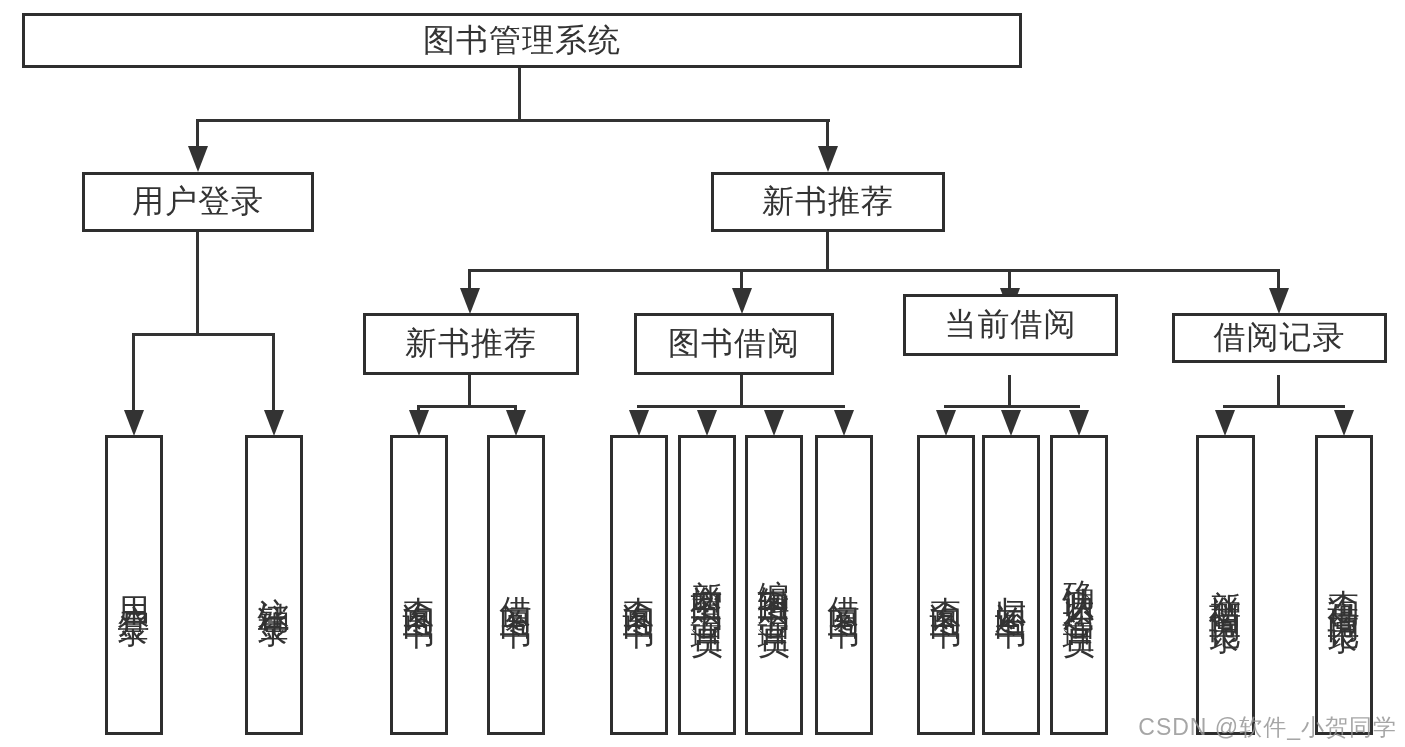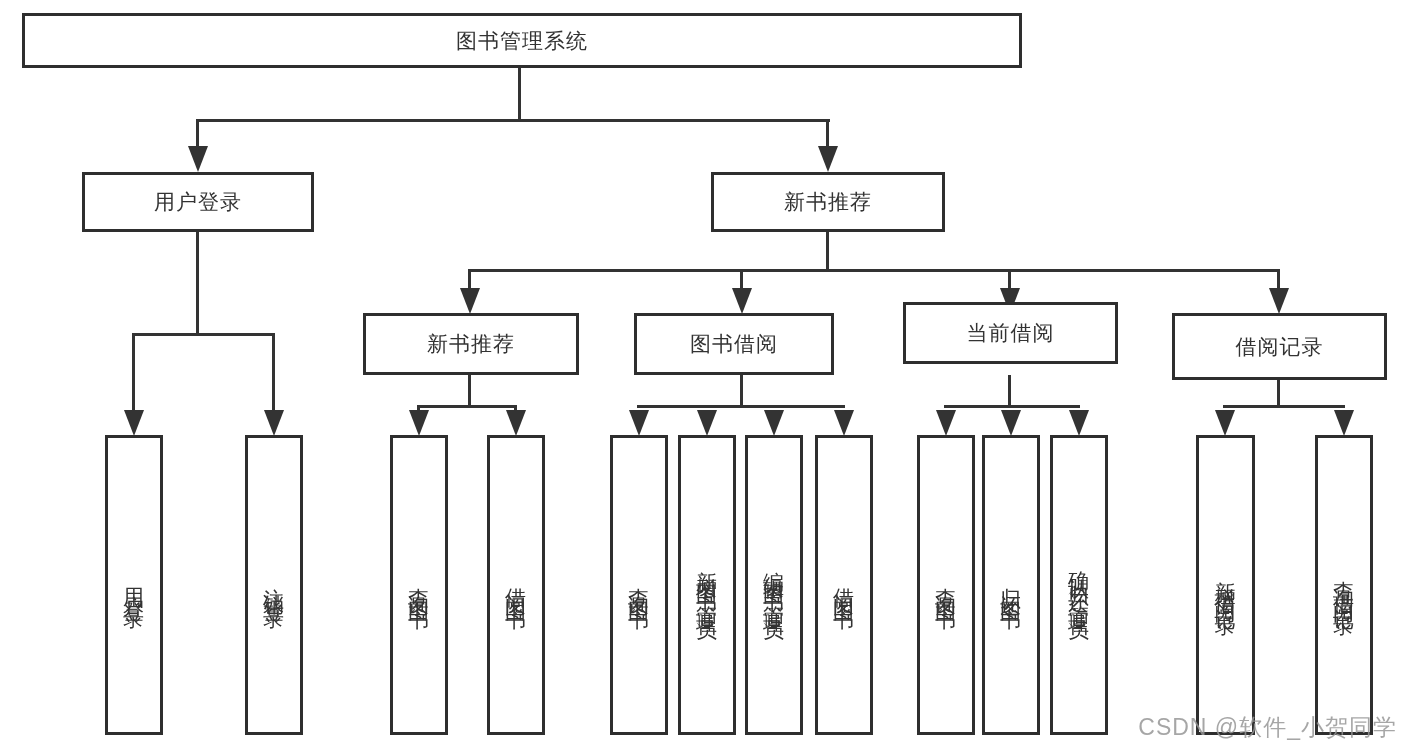--- a/index.html
+++ b/index.html
@@ -13,21 +13,21 @@
     overflow: hidden;
   }
   .box {
     position: absolute;
     box-sizing: border-box;
     border: 3px solid #2e2e2e;
     background: #ffffff;
     display: flex;
     align-items: center;
     justify-content: center;
-    font-size: 21px;
+    font-size: 32px;
     color: #333333;
     z-index: 2;
   }
   .h-box { letter-spacing: 1px; }
   .v-box {
     writing-mode: vertical-rl;
     text-orientation: mixed;
     letter-spacing: 7px;
     line-height: 1;
   }
@@ -93,22 +93,22 @@
   <div class="vline" style="left:740px; top:269px; height:21px;"></div>
   <div class="vline" style="left:1008px; top:269px; height:21px;"></div>
   <div class="vline" style="left:1277px; top:269px; height:21px;"></div>
   <div class="arrow" style="left:460px; top:288px;"></div>
   <div class="arrow" style="left:732px; top:288px;"></div>
   <div class="arrow" style="left:1000px; top:288px;"></div>
   <div class="arrow" style="left:1269px; top:288px;"></div>
 
   <div class="box h-box" style="left:363px; top:313px; width:216px; height:62px;">新书推荐</div>
   <div class="box h-box" style="left:634px; top:313px; width:200px; height:62px;">图书借阅</div>
-  <div class="box h-box" style="left:903px; top:302px; width:215px; height:62px;">当前借阅</div>
-  <div class="box h-box" style="left:1172px; top:313px; width:215px; height:67px;">借阅记录</div>
+  <div class="box h-box" style="left:903px; top:294px; width:215px; height:62px;">当前借阅</div>
+  <div class="box h-box" style="left:1172px; top:313px; width:215px; height:50px;">借阅记录</div>
 
   <div class="vline" style="left:468px; top:375px; height:33px;"></div>
   <div class="hline" style="left:417px; top:405px; width:100px;"></div>
   <div class="vline" style="left:417px; top:405px; height:7px;"></div>
   <div class="vline" style="left:514px; top:405px; height:7px;"></div>
   <div class="arrow" style="left:409px; top:410px;"></div>
   <div class="arrow" style="left:506px; top:410px;"></div>
 
   <div class="vline" style="left:740px; top:375px; height:33px;"></div>
   <div class="hline" style="left:637px; top:405px; width:208px;"></div>

